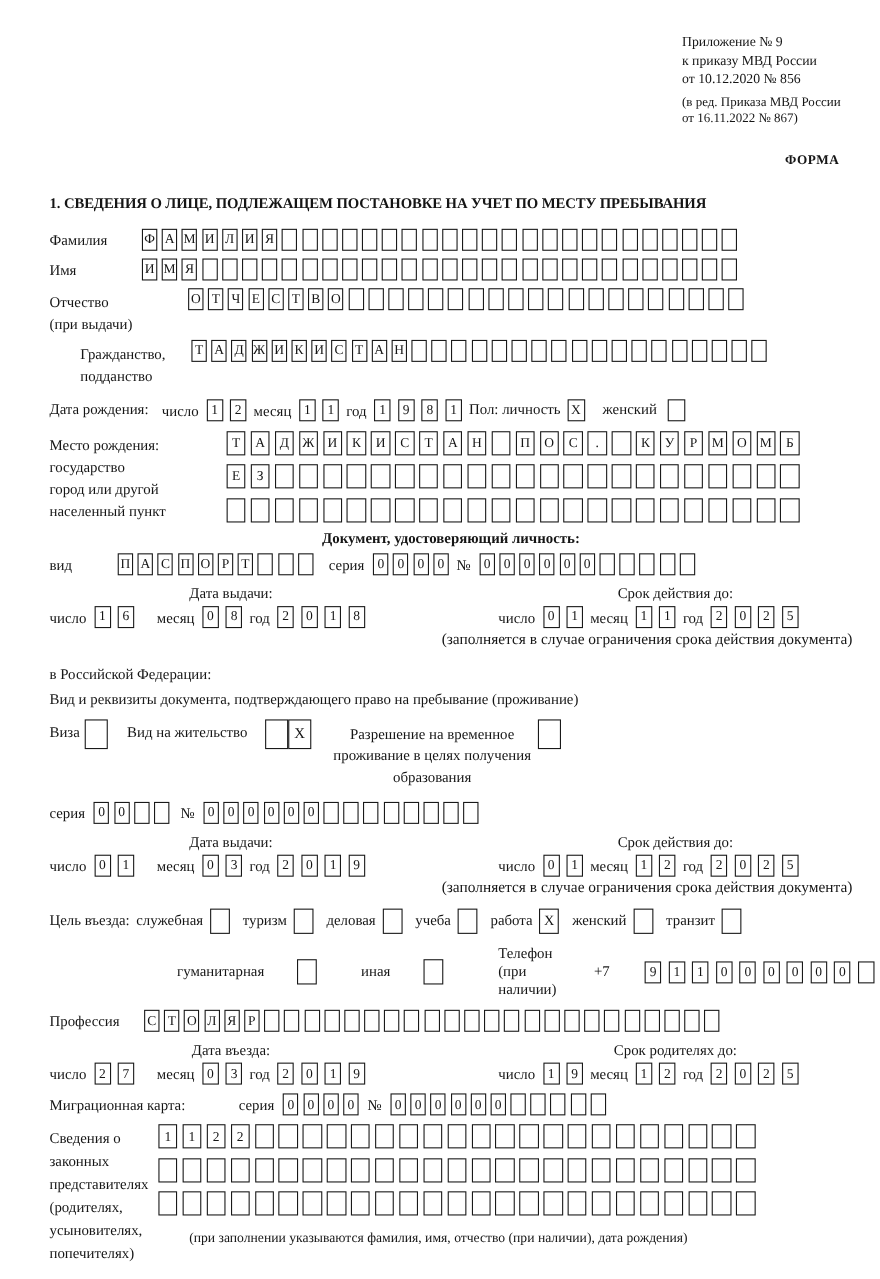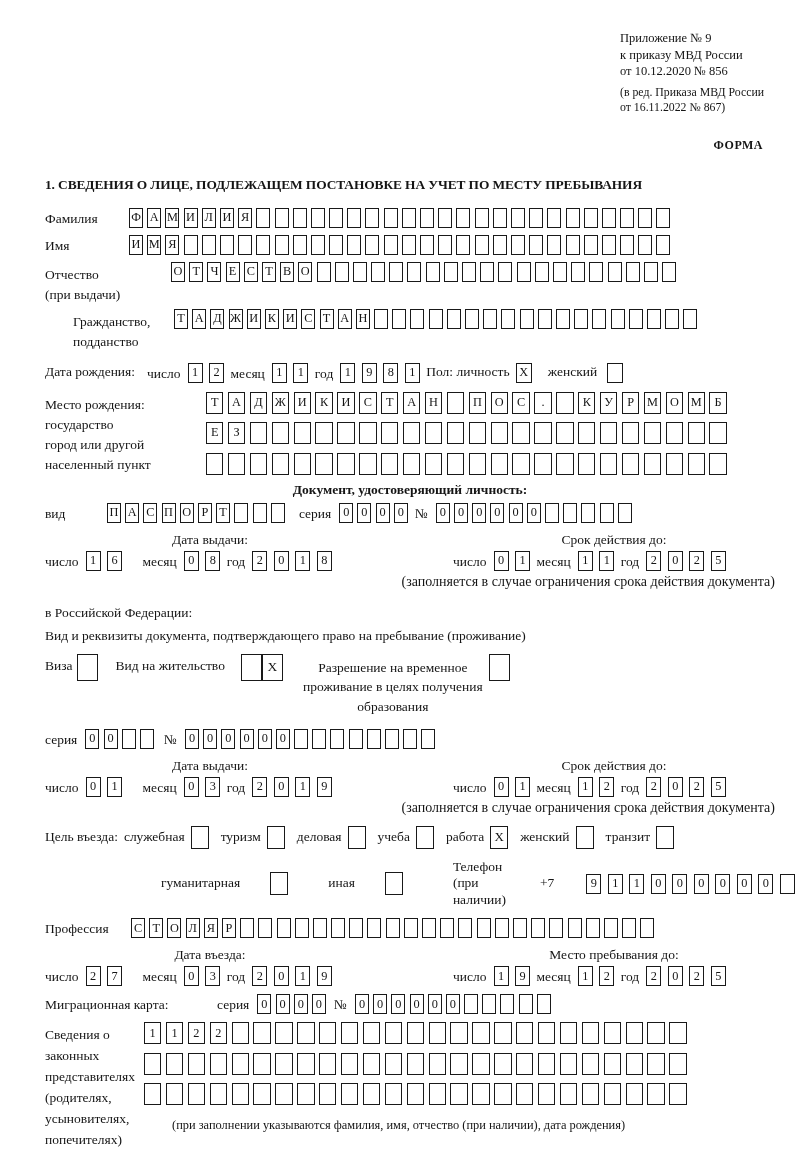--- a/index.html
+++ b/index.html
@@ -631,21 +631,21 @@
         <span class="dlab">год</span>
         <span class="cells dcells">
             <span class="cell">2</span>
             <span class="cell">0</span>
             <span class="cell">1</span>
             <span class="cell">9</span>
           </span>
       </div>
     </div>
     <div class="dp-col2">
-      <div class="dp-h">Место пребывания до:</div>
+      <div class="dp-h">Срок родителях до:</div>
       <div class="dgroup">
         <span class="dlab">число</span>
         <span class="cells dcells">
             <span class="cell">1</span>
             <span class="cell">9</span>
           </span>
         <span class="dlab">месяц</span>
         <span class="cells dcells">
             <span class="cell">1</span>
             <span class="cell">2</span>

